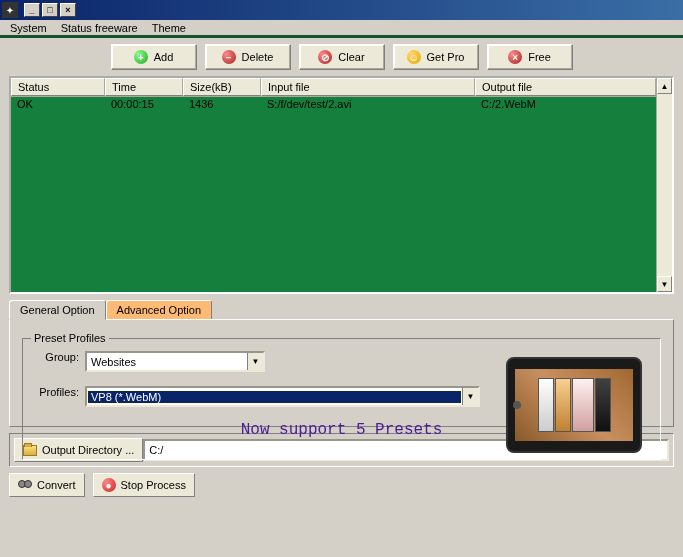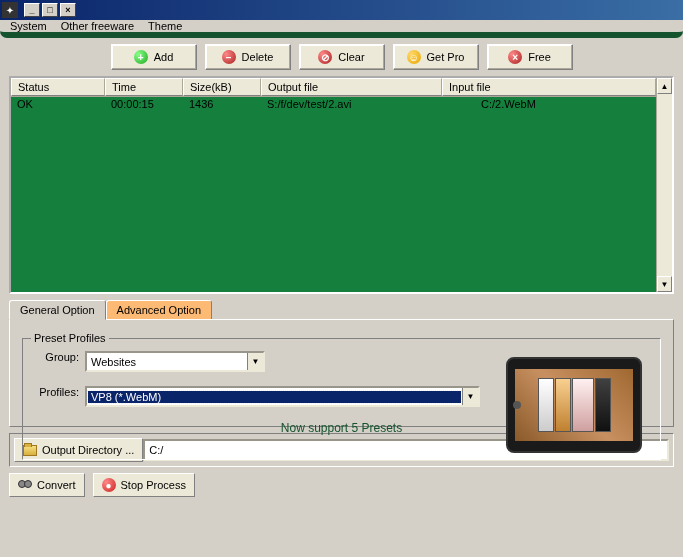--- a/index.html
+++ b/index.html
@@ -4,21 +4,21 @@
 <style>
 * { box-sizing: border-box; margin: 0; padding: 0; font-family: "Microsoft Sans Serif", Tahoma, sans-serif; font-size: 11px; }
 html, body { width: 683px; height: 557px; overflow: hidden; }
 body { background: #d4d0c8; }
 
 .titlebar { height: 20px; background: linear-gradient(to right, #0a246a, #3a6ea5); display: flex; align-items: center; padding: 0 2px; color: #fff; }
 .titlebar .app-icon { width: 16px; height: 16px; background: #333; margin-right: 4px; display: inline-flex; align-items: center; justify-content: center; font-size: 10px; }
 .titlebar .title { flex: 1; font-weight: bold; font-size: 12px; }
 .titlebar .winbtn { width: 16px; height: 14px; background: #d4d0c8; border: 1px solid #fff; border-right-color: #404040; border-bottom-color: #404040; margin-left: 2px; display: inline-flex; align-items: center; justify-content: center; color: #000; font-weight: bold; font-size: 9px; cursor: pointer; }
 
-.menubar { height: 18px; background: #d4d0c8; display: flex; align-items: center; padding: 0 4px; gap: 2px; border-bottom: 6px solid #14532d; border-radius: 7px; }
+.menubar { height: 18px; background: #d4d0c8; display: flex; align-items: center; padding: 0 4px; gap: 2px; border-bottom: 3px solid #14532d; }
 .menubar .menuitem { padding: 1px 6px; cursor: pointer; }
 
 .toolbar { height: 38px; display: flex; align-items: center; justify-content: center; gap: 8px; padding: 4px; }
 .btn { height: 26px; min-width: 86px; background: #ece9d8; border: 1px solid #fff; border-right-color: #808080; border-bottom-color: #808080; box-shadow: inset -1px -1px 0 #aca899, inset 1px 1px 0 #fff; display: inline-flex; align-items: center; justify-content: center; gap: 6px; cursor: pointer; padding: 0 10px; }
 .ico { width: 14px; height: 14px; border-radius: 50%; display: inline-flex; align-items: center; justify-content: center; font-size: 10px; font-weight: bold; color: #fff; }
 .ico.green { background: radial-gradient(circle at 30% 30%, #8f8, #2a2); }
 .ico.red { background: radial-gradient(circle at 30% 30%, #f88, #a22); }
 .ico.orange { background: radial-gradient(circle at 30% 30%, #ffd76b, #e8a800); }
 .ico.redx { background: radial-gradient(circle at 30% 30%, #f88, #a22); }
 .ico.redstop { background: radial-gradient(circle at 30% 30%, #f88, #c22); }
@@ -48,21 +48,21 @@
 .fieldset .legend { position: absolute; top: -7px; left: 8px; background: #d4d0c8; padding: 0 3px; }
 
 .row { display: flex; align-items: flex-start; margin-bottom: 14px; gap: 4px; }
 .row label { width: 46px; text-align: right; margin-right: 2px; }
 .combo { flex: 0 0 180px; height: 21px; background: #fff; border: 2px inset #ece9d8; display: flex; align-items: center; position: relative; }
 .combo .val { flex: 1; padding: 0 4px; }
 .combo .arrow { width: 16px; height: 100%; background: #ece9d8; border-left: 1px solid #808080; display: flex; align-items: center; justify-content: center; font-size: 8px; }
 .combo.wide { flex: 0 0 395px; }
 .combo.sel .val { background: #0a246a; color: #fff; margin: 1px; padding: 0 3px; outline: 1px dotted #ffff80; }
 
-.supportmsg { color: #14532d; text-align: center; font-size: 12px; margin-top: 6px; }
+.supportmsg { color: #4c1d95; text-align: center; font-size: 16px; margin-top: 6px; font-family: Liberation Mono, monospace; }
 
 .device-img { position: absolute; right: 18px; top: 18px; width: 136px; height: 96px; background: #1a1a1a; border-radius: 8px; border: 2px solid #333; display: flex; align-items: center; justify-content: center; overflow: hidden; }
 .device-img .screen { width: 118px; height: 72px; background: linear-gradient(45deg, #8a5a2a, #c89060, #a06830); display: flex; align-items: center; justify-content: center; }
 .device-img .screen .covers { display: flex; gap: 1px; }
 .device-img .screen .covers span { width: 16px; height: 54px; background: linear-gradient(#fff,#ccc); border: 1px solid #555; }
 .device-img .screen .covers span:nth-child(2){ background: linear-gradient(#f8d090,#c08030);} 
 .device-img .screen .covers span:nth-child(3){ background: linear-gradient(#fff0f0,#d0a0a0); width:22px;} 
 .device-img .screen .covers span:nth-child(4){ background: linear-gradient(#404040,#101010);} 
 .device-img .homebtn { position: absolute; left: 5px; top: 50%; width: 8px; height: 8px; background: #555; border-radius: 50%; transform: translateY(-50%); }
 
@@ -84,21 +84,21 @@
 
 <div class="titlebar">
   <span class="app-icon">✦</span>
   <span class="winbtn">_</span>
   <span class="winbtn">□</span>
   <span class="winbtn">×</span>
 </div>
 
 <div class="menubar">
   <span class="menuitem">System</span>
-  <span class="menuitem">Other freeware</span>
+  <span class="menuitem">Status freeware</span>
   <span class="menuitem">Theme</span>
 </div>
 
 <div class="toolbar">
   <div class="btn">
     <span class="ico green">+</span>
     <span>Add</span>
   </div>
   <div class="btn">
     <span class="ico red">−</span>
@@ -117,22 +117,22 @@
     <span>Free</span>
   </div>
 </div>
 
 <div class="grid-wrap">
   <div class="grid">
     <div class="grid-head">
       <div class="col status">Status</div>
       <div class="col time">Time</div>
       <div class="col size">Size(kB)</div>
+      <div class="col input">Input file</div>
       <div class="col output">Output file</div>
-      <div class="col input">Input file</div>
     </div>
     <div class="grid-body">
       <div class="grid-row">
         <div class="cell status">OK</div>
         <div class="cell time">00:00:15</div>
         <div class="cell size">1436</div>
         <div class="cell input">S:/f/dev/test/2.avi</div>
         <div class="cell output">C:/2.WebM</div>
       </div>
     </div>

